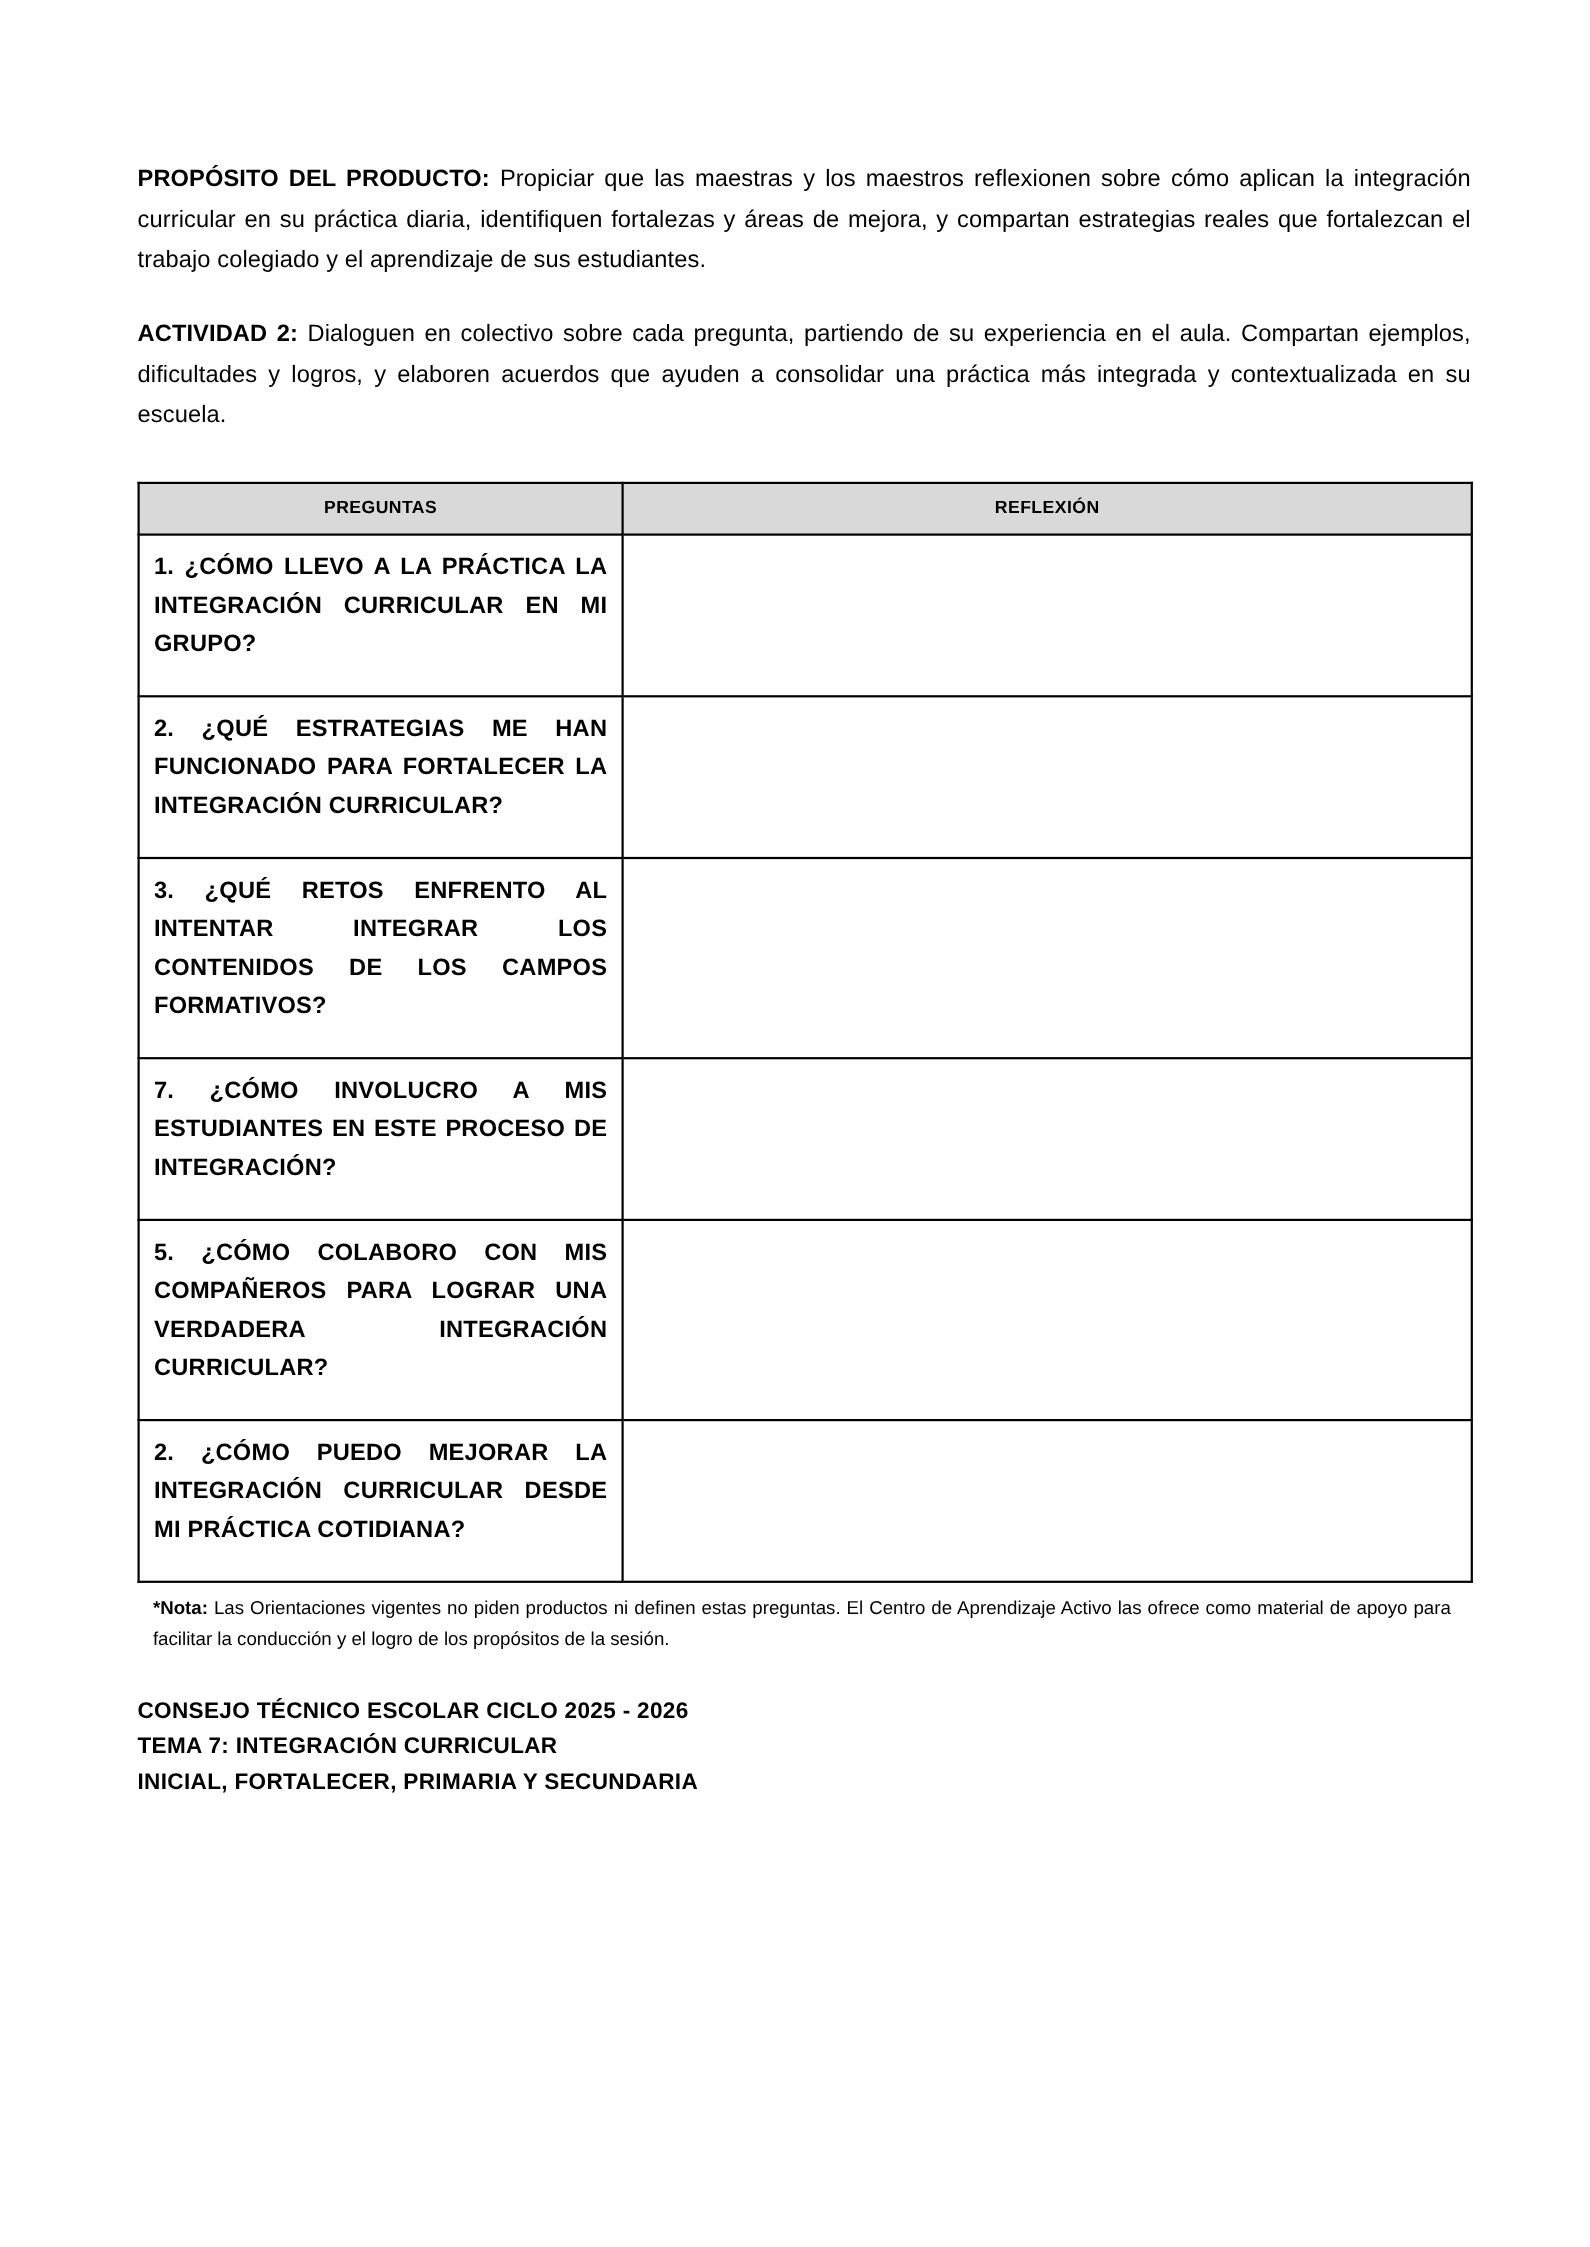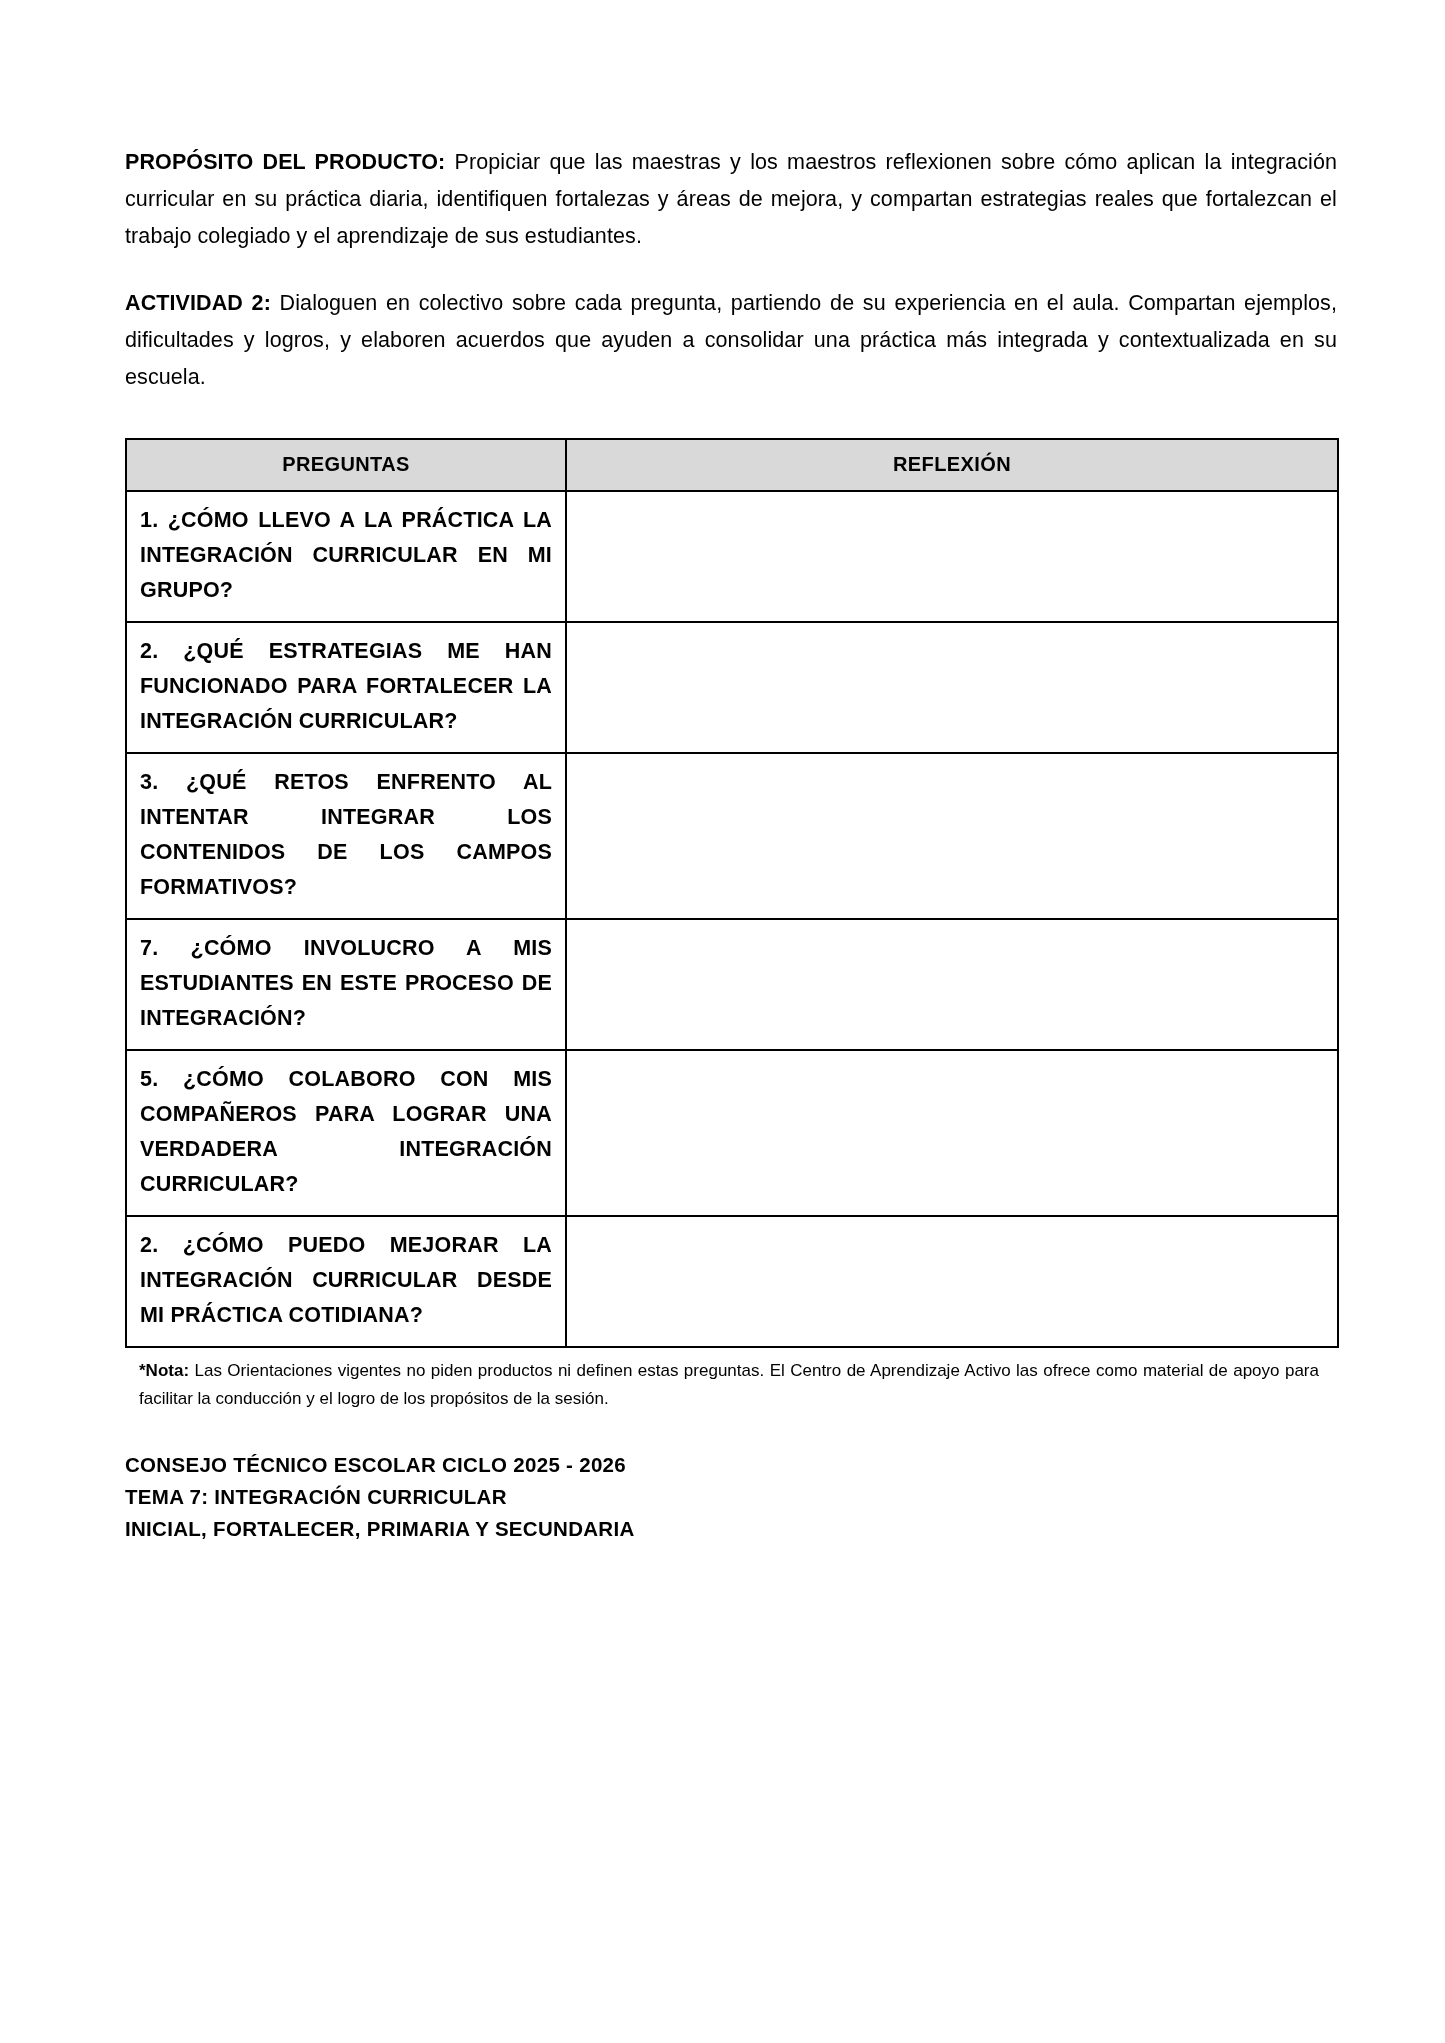--- a/index.html
+++ b/index.html
@@ -59,35 +59,35 @@
 
   table.reflect th,
   table.reflect td {
     border: 2px solid #000;
     vertical-align: top;
     padding: 0;
   }
   table.reflect thead th {
     background: #d9d9d9;
     text-align: center;
-    font-size: 20px;
+    font-size: 16px;
     font-weight: bold;
     letter-spacing: 0.4px;
     padding: 13px 6px 14px 6px;
     vertical-align: middle;
     margin-left: 20px;
   }
   table.reflect td.q {
     font-size: 21.5px;
     font-weight: bold;
     line-height: 35px;
     text-align: justify;
     text-justify: inter-word;
     text-align-last: left;
-    padding: 11px 13px 13px 13px;
+    padding: 11px 13px 29px 13px;
     letter-spacing: 0.2px;
   }
   table.reflect td.q span.qtext {
     display: block;
   }
   table.reflect td.r {
     background: #ffffff;
   }
 
   

